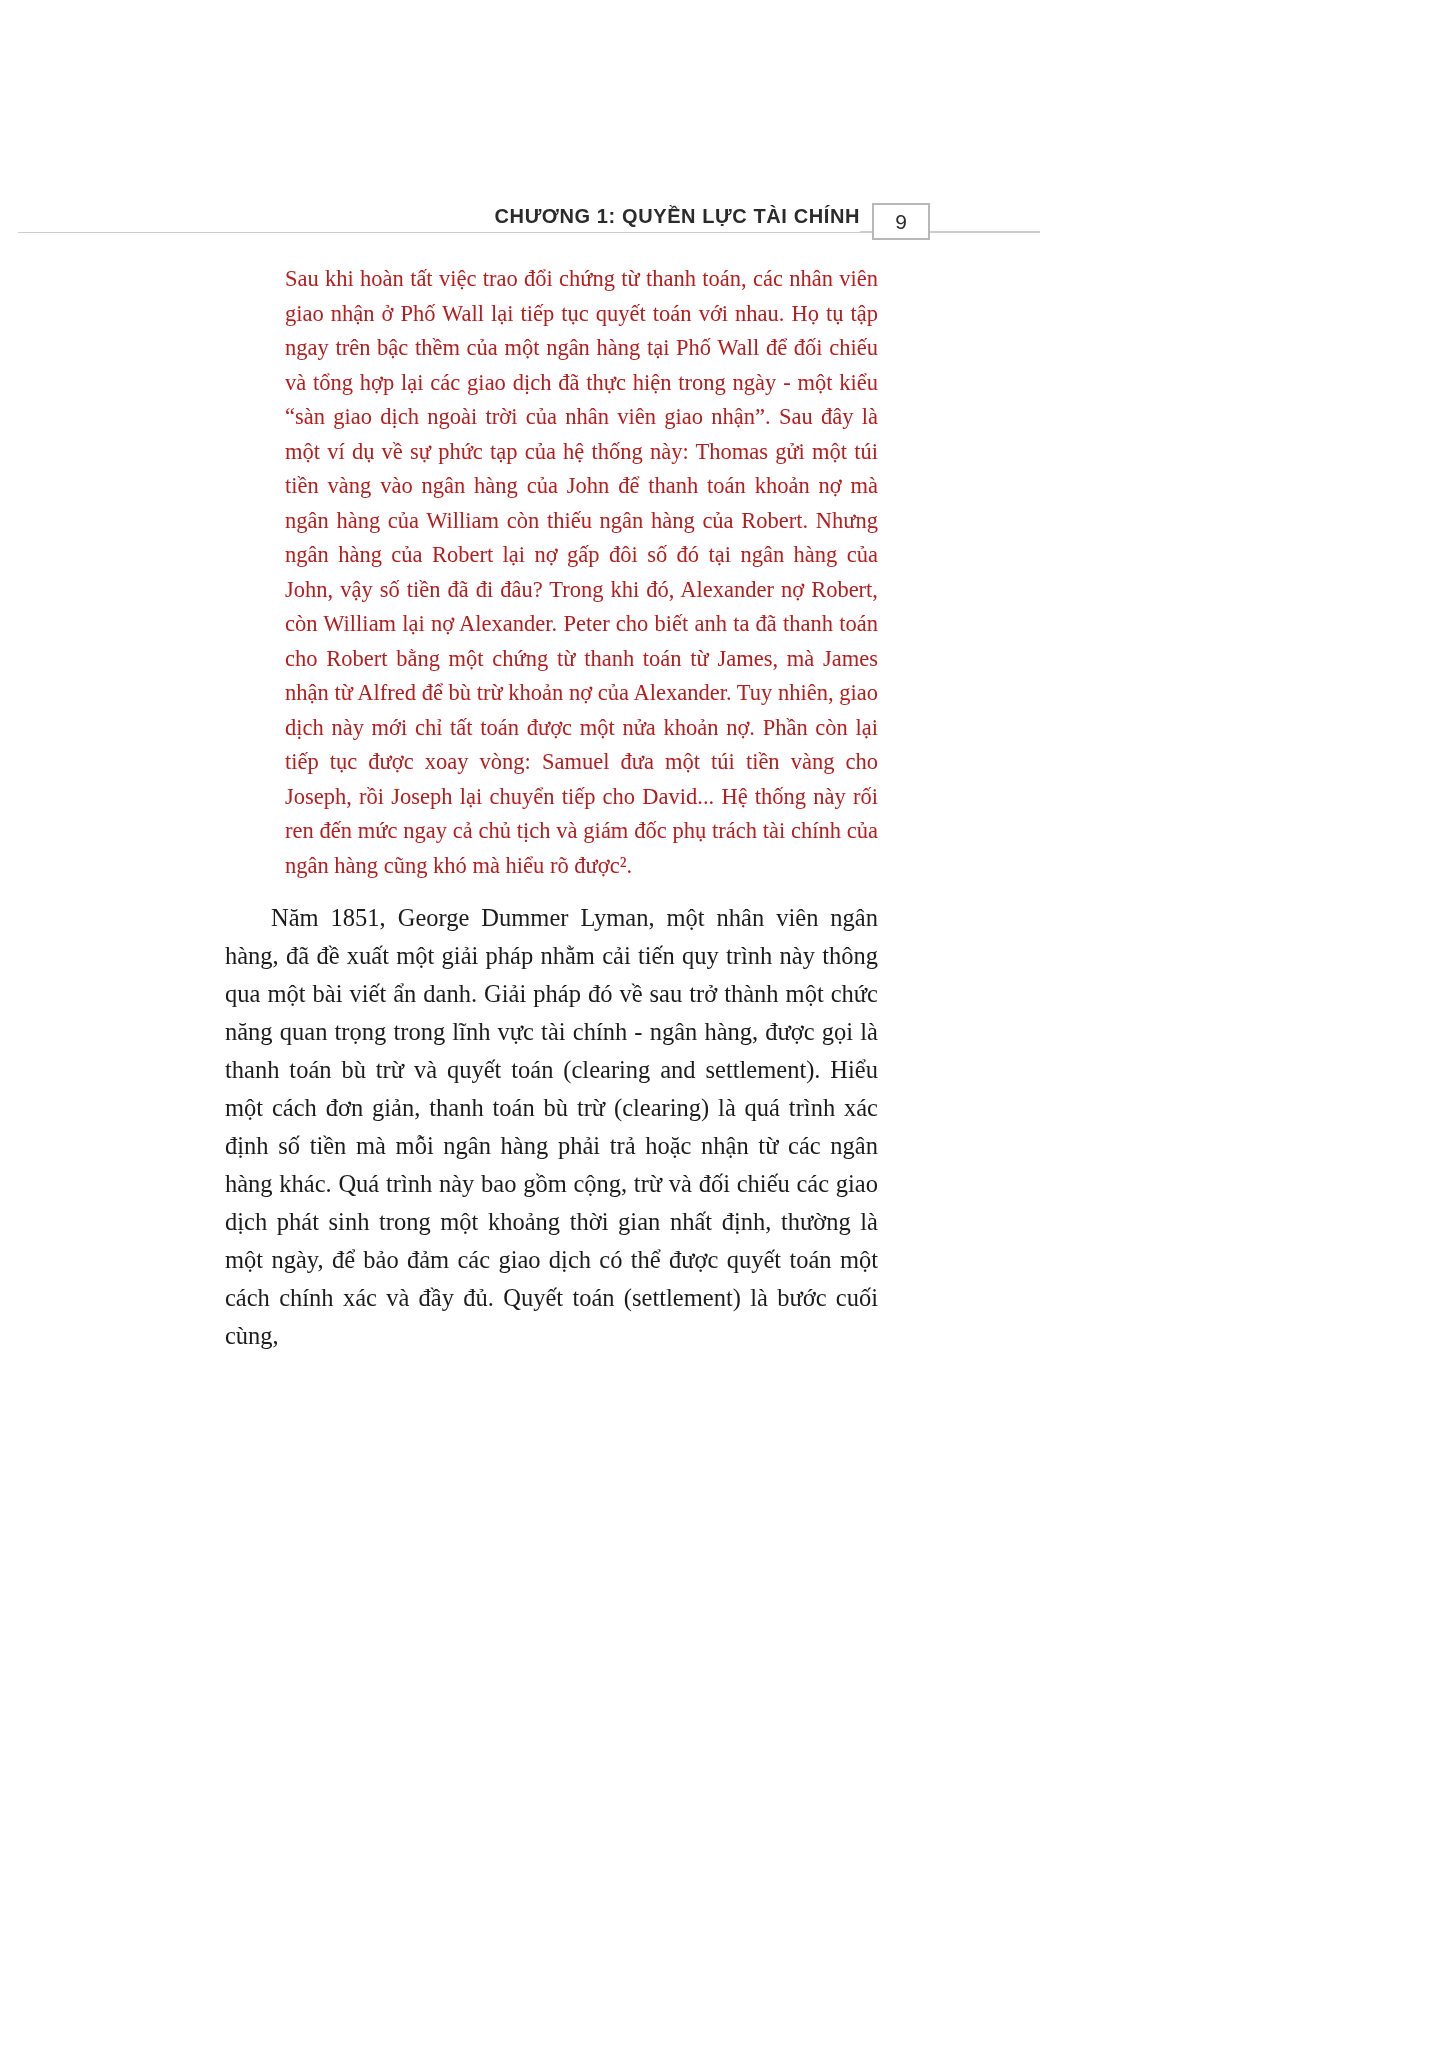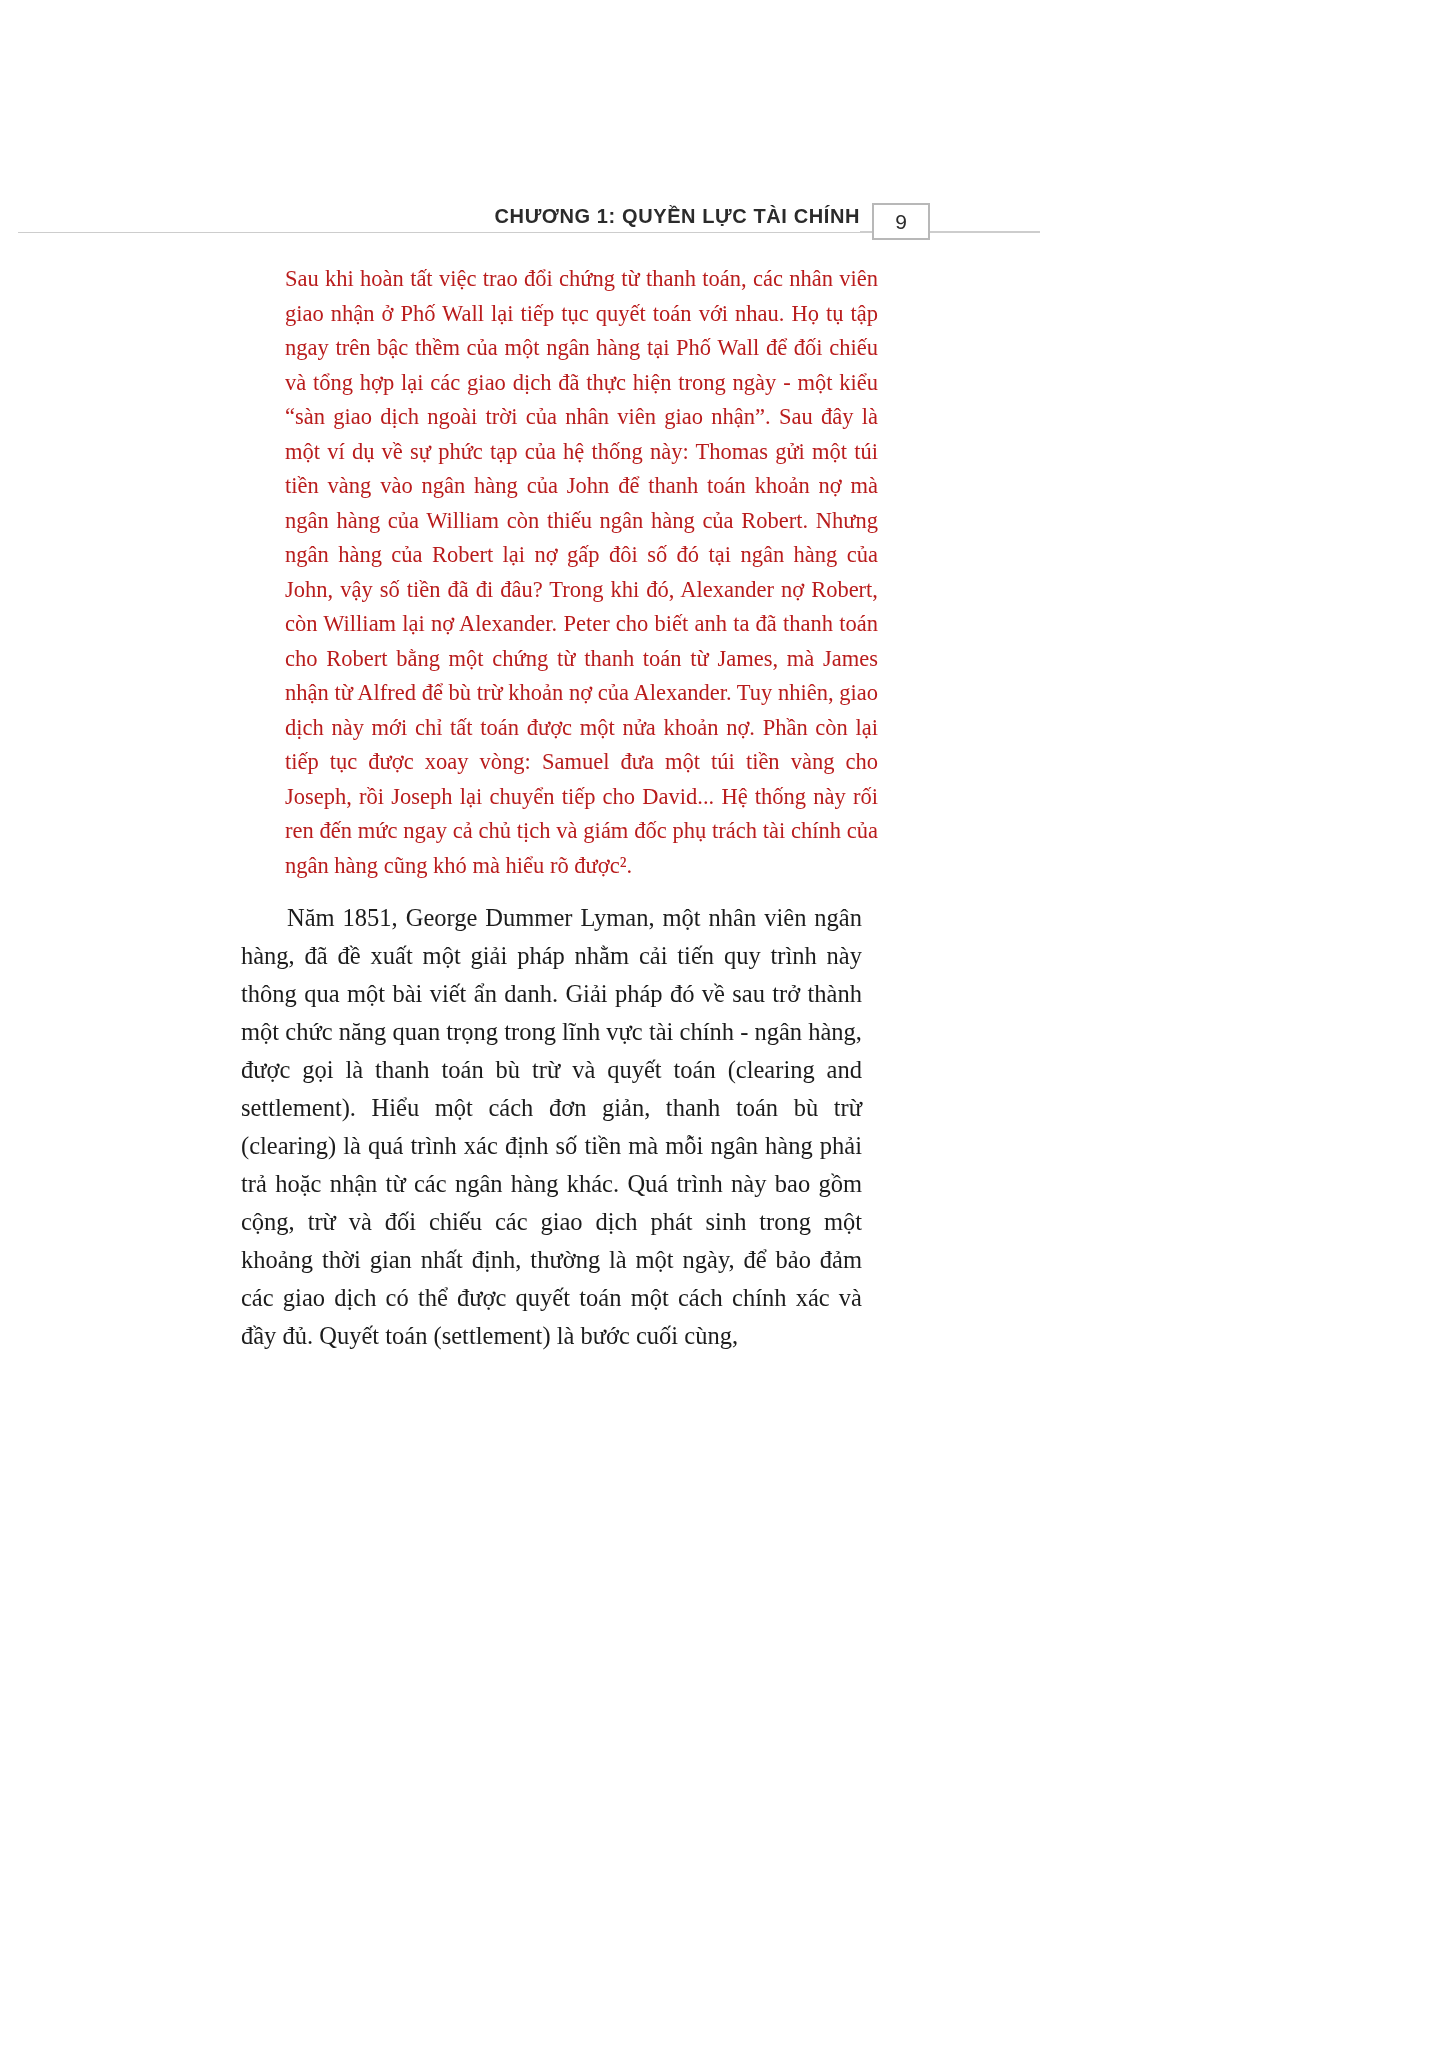--- a/index.html
+++ b/index.html
@@ -70,21 +70,21 @@
     width: 653px;
   }
   .quote-para {
     margin: 0 0 16px 60px;
     font-size: 22.5px;
     line-height: 34.5px;
     text-align: justify;
     color: #b91c1c;
   }
   .body-para {
-    margin: 16px;
+    margin: 0;
     font-size: 24.5px;
     line-height: 38px;
     text-align: justify;
     text-indent: 46px;
     color: #1c1c1c;
   }
 </style>
 </head>
 <body>
 

